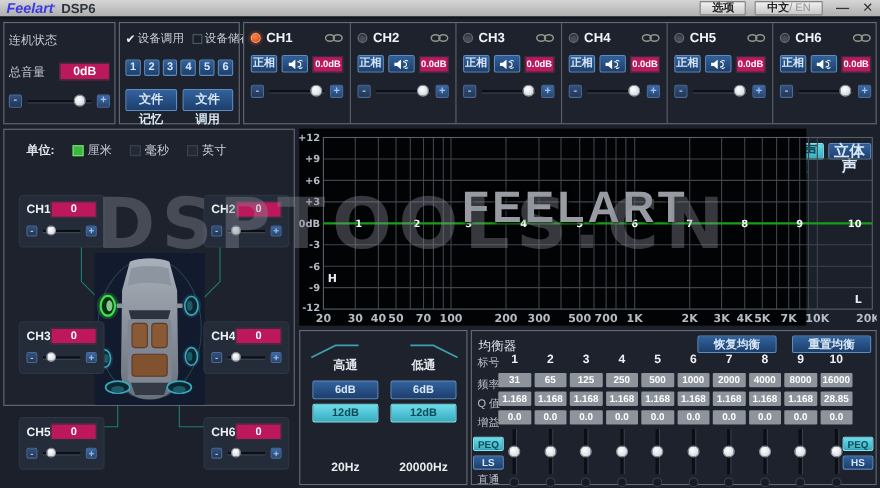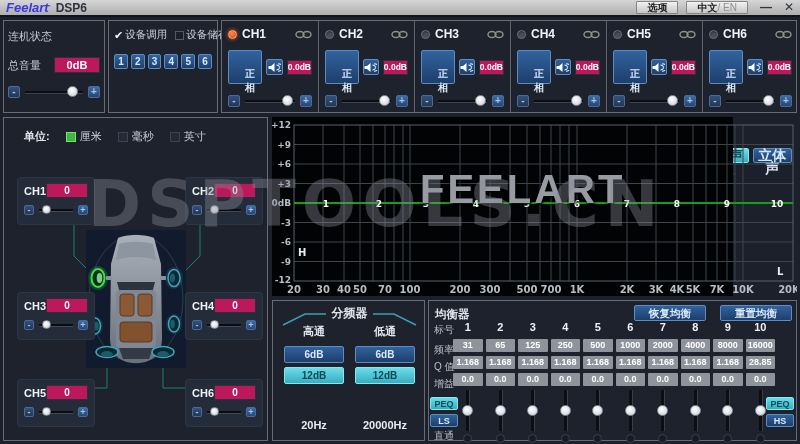--- a/index.html
+++ b/index.html
@@ -67,28 +67,28 @@
   .strip + .strip{border-left:1px solid #5d636b;}
   .strip-head{display:flex;align-items:center;gap:5px;height:14px;}
   .ind{width:9px;height:9px;border-radius:50%;background:#4a4f57;
     box-shadow:inset 0 1px 2px #23262b;border:1px solid #6a7078;}
   .ind.active{background:radial-gradient(circle at 40% 35%,#ff8a4a,#e03a10);
     border:1px solid #ffb080;box-shadow:0 0 4px #ff5a20;}
   .ch-label{color:#f0f3f7;font-weight:bold;font-size:12px;}
   .link{margin-left:auto;width:17px;height:9px;}
   .link ellipse{fill:none;stroke:#8d9486;stroke-width:1.4;}
   .strip-ctrl{display:flex;align-items:center;gap:4px;margin-top:9px;}
-  .phase{width:26px;height:16px;line-height:14px;font-size:10px;padding:16px;}
+  .phase{width:26px;height:16px;line-height:14px;font-size:10px;padding:0;}
   .spkbtn{width:26px;height:16px;padding:0;display:flex;align-items:center;justify-content:center;}
   .gain{width:30px;height:15px;line-height:13px;font-size:8.5px;}
   .strip .hrow{margin-top:11px;}
   .ms-row{display:flex;gap:4px;margin-top:9px;}
   .ms{flex:1;height:15px;line-height:13px;font-size:14px;padding:0;margin-top:32px;}
   
-  #delay-panel{left:3px;top:117px;width:265px;height:324px;}
+  #delay-panel{left:3px;top:117px;width:265px;height:252px;}
   .unit-row{position:absolute;left:20px;top:11px;display:flex;align-items:center;gap:16px;
     font-size:11px;}
   .unit-title{font-weight:bold;color:#dfe4ea;}
   .unit-item{display:flex;align-items:center;gap:4px;}
   .unit-box{width:10px;height:10px;background:#232a36;border:1px solid #3c4452;display:inline-block;}
   .unit-box.on{background:#3cb83c;border:1px solid #79e079;}
   #car-area{position:absolute;left:82px;top:112px;width:100px;height:138px;background:#121a2e;}
   #connectors{position:absolute;left:0;top:0;width:265px;height:324px;pointer-events:none;}
   #connectors path{stroke:#1e8f83;stroke-width:1;fill:none;opacity:.85;}
   .dbox{position:absolute;width:76px;height:46px;background:#242b39;border-radius:3px;
@@ -116,21 +116,21 @@
   .xo-deco{position:absolute;left:0;top:6px;}
   .xo-title{position:absolute;left:0;top:4px;width:153px;text-align:center;
     font-weight:bold;font-size:12px;color:#dfe4ea;}
   .xo-lbl{position:absolute;width:60px;text-align:center;font-weight:bold;font-size:11px;
     color:#e4e8ee;top:23px;}
   .xo-btn{position:absolute;width:60px;height:17px;line-height:15px;}
   .xo-freq{position:absolute;width:60px;text-align:center;font-weight:bold;font-size:11px;
     color:#e8ecf1;top:118px;}
   
   #eq-panel{left:428px;top:300px;width:369px;height:141px;}
-  .eq-title{position:absolute;left:6px;top:6px;font-weight:bold;font-size:11.5px;color:#dfe4ea;}
+  .eq-title{position:absolute;left:6px;top:6px;font-weight:normal;font-size:11.5px;color:#dfe4ea;}
   .eq-topbtn{position:absolute;top:4px;width:72px;height:16px;line-height:14px;font-size:10.5px;}
   .eq-rowlbl{position:absolute;left:5px;font-size:10px;color:#b9bfc7;}
   #bands{position:absolute;left:24px;top:19px;width:322px;display:grid;
     grid-template-columns:repeat(10,1fr);column-gap:3px;}
   .band{display:flex;flex-direction:column;align-items:center;}
   .bnum{height:15px;line-height:15px;font-weight:bold;font-size:11px;color:#eef1f5;}
   .cell{width:100%;height:13px;line-height:13px;margin-top:4px;background:#8e949c;
     border-radius:1px;color:#fff;font-weight:bold;font-size:9px;text-align:center;}
   .vslider{position:relative;width:100%;height:41px;margin-top:4px;}
   .vtrack{position:absolute;left:50%;top:0;bottom:0;width:3px;margin-left:-1.5px;
@@ -185,20 +185,24 @@
       <span>设备储存</span>
     </span>
   </div>
   <div class="preset-row">
     <button class="btn preset">1</button>
     <button class="btn preset">2</button>
     <button class="btn preset">3</button>
     <button class="btn preset">4</button>
     <button class="btn preset">5</button>
     <button class="btn preset">6</button>
+  </div>
+  <div class="file-row">
+    <button class="btn file-btn">文件记忆</button>
+    <button class="btn file-btn">文件调用</button>
   </div>
 </div>
 
 <div id="strips">
 
   <div class="strip">
     <div class="strip-head">
       <span class="ind active"></span>
       <span class="ch-label">CH1</span>
       <svg class="link" viewBox="0 0 17 9">
@@ -590,21 +594,20 @@
     <text class="hl" x="505" y="158">L</text>
   </svg>
   <div class="feelart-wm">FEELART</div>
 </div>
 
 <div class="panel" id="xo-panel">
   <svg class="xo-deco" width="153" height="22">
     <path d="M10,18 L32,7 H53" stroke="#3f9fae" stroke-width="1.5" fill="none"></path>
     <path d="M143,18 L121,7 H100" stroke="#3f9fae" stroke-width="1.5" fill="none"></path>
   </svg>
-  <div class="xo-title">分频器</div>
   <div class="xo-lbl" style="left:11px">高通</div>
   <div class="xo-lbl" style="left:82px">低通</div>
   <button class="btn xo-btn" style="left:11px;top:45px">6dB</button>
   <button class="btn xo-btn" style="left:82px;top:45px">6dB</button>
   <button class="btn-cyan xo-btn" style="left:11px;top:66px">12dB</button>
   <button class="btn-cyan xo-btn" style="left:82px;top:66px">12dB</button>
   <div class="xo-freq" style="left:11px">20Hz</div>
   <div class="xo-freq" style="left:82px">20000Hz</div>
 </div>
 

